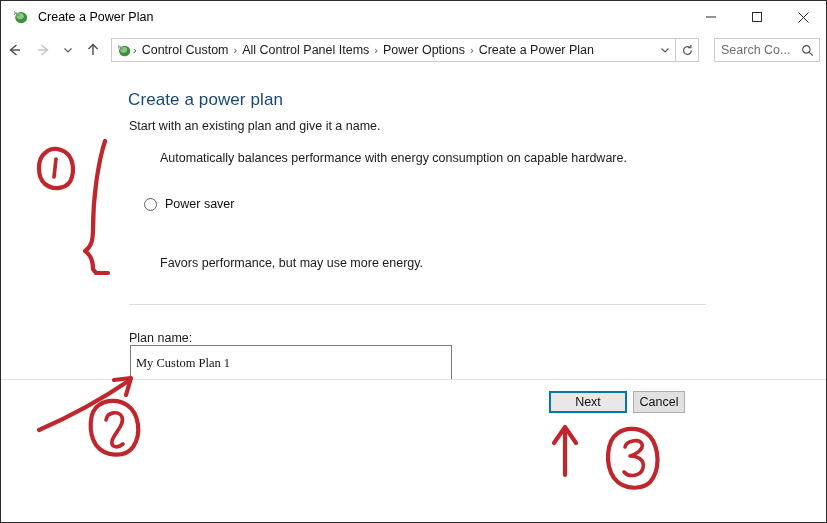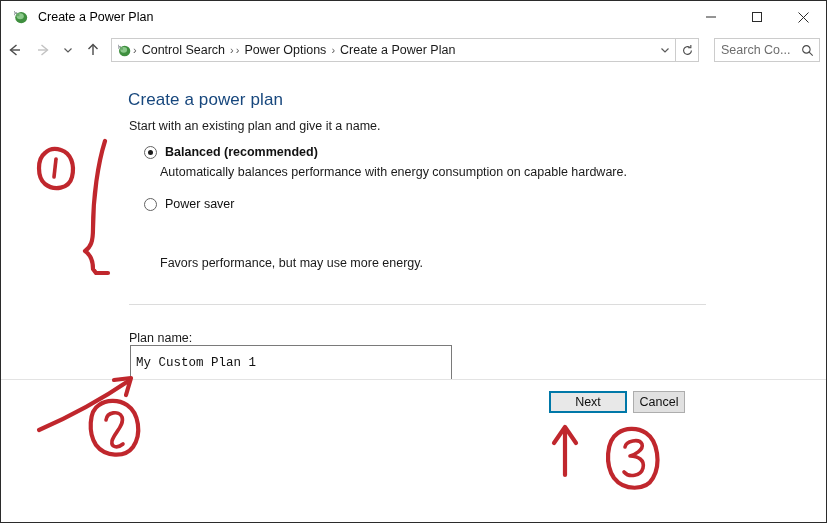--- a/index.html
+++ b/index.html
@@ -230,21 +230,21 @@
   }
   .plan-input {
     position: absolute;
     left: 129px;
     top: 278px;
     width: 322px;
     height: 36px;
     border: 1px solid #7a7a7a;
     background: #ffffff;
     box-sizing: border-box;
-    font-family: Liberation Mono, monospace;
+    font-family: Liberation Serif, serif;
     font-size: 12.5px;
     color: #111111;
     padding: 0 0 0 5px;
     outline: none;
   }
 
   
   .footer-divider {
     position: absolute;
     left: 0;
@@ -364,22 +364,23 @@
           <path d="M3.5 4.2 L6.2 4.2 L6.2 6.0 L3.5 6.0 Z" fill="#9aa0a6"></path>
           <path d="M3.2 3.0 L4.0 3.0 L4.0 4.4 L3.2 4.4 Z" fill="#8a9097"></path>
           <path d="M3.2 5.8 L4.0 5.8 L4.0 7.2 L3.2 7.2 Z" fill="#8a9097"></path>
           <ellipse cx="10.2" cy="9.6" rx="6.0" ry="5.6" fill="#3f8f3f"></ellipse>
           <ellipse cx="9.2" cy="8.3" rx="3.6" ry="3.0" fill="#8bc98b"></ellipse>
           <path d="M5.6 5.4 L8.4 5.4 L8.4 8.2 L5.6 8.2 Z" fill="#6aa86a"></path>
         </svg>
       </span>
       <div class="crumbs">
         <span class="crumb-sep">›</span>
-        <span class="crumb">Control Search</span>
+        <span class="crumb">Control Custom</span>
         <span class="crumb-sep">›</span>
+        <span class="crumb">All Control Panel Items</span>
         <span class="crumb-sep">›</span>
         <span class="crumb">Power Options</span>
         <span class="crumb-sep">›</span>
         <span class="crumb">Create a Power Plan</span>
       </div>
       <div class="addr-chevron">
         <svg width="12" height="12" viewBox="0 0 12 12">
           <path d="M2.5 4.5 L6 8 L9.5 4.5" fill="none" stroke="#5a5a5a" stroke-width="1.2"></path>
         </svg>
       </div>
@@ -401,24 +402,20 @@
         </svg>
       </span>
     </div>
   </div>
 
   <div class="content">
     <div class="page-heading">Create a power plan</div>
     <div class="page-sub">Start with an existing plan and give it a name.</div>
 
     <div class="option" style="top:78px;">
-      <div class="opt-row">
-        <span class="radio checked"></span>
-        <span class="opt-label bold">Balanced (recommended)</span>
-      </div>
       <div class="opt-desc">Automatically balances performance with energy consumption on capable hardware.</div>
     </div>
 
     <div class="option" style="top:130px;">
       <div class="opt-row">
         <span class="radio"></span>
         <span class="opt-label">Power saver</span>
       </div>
     </div>
 

